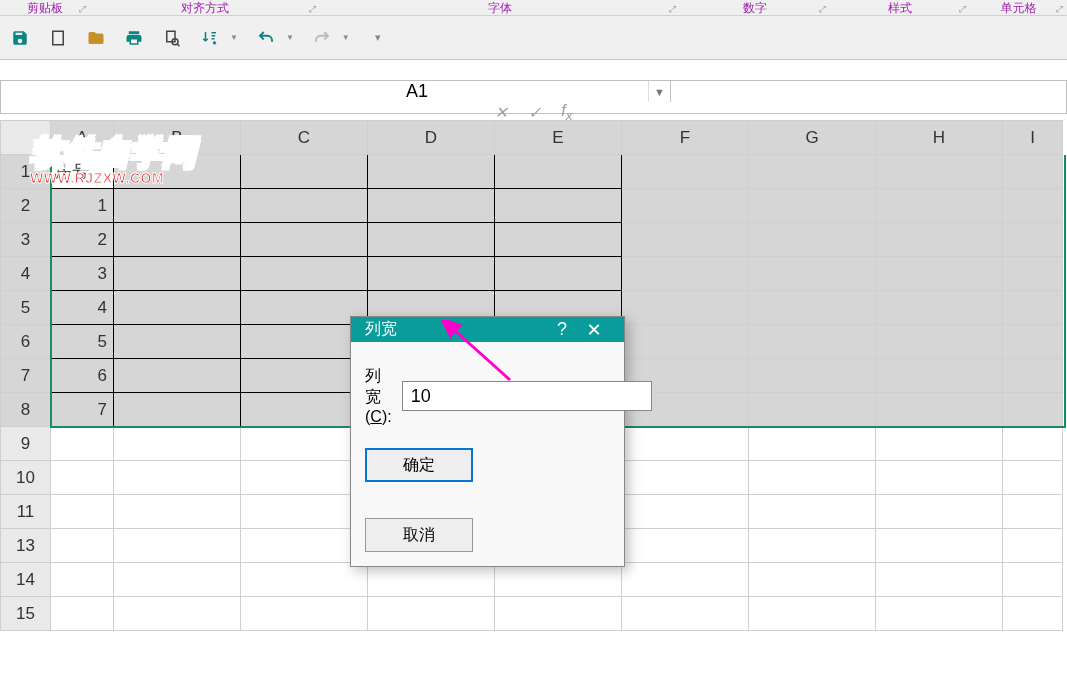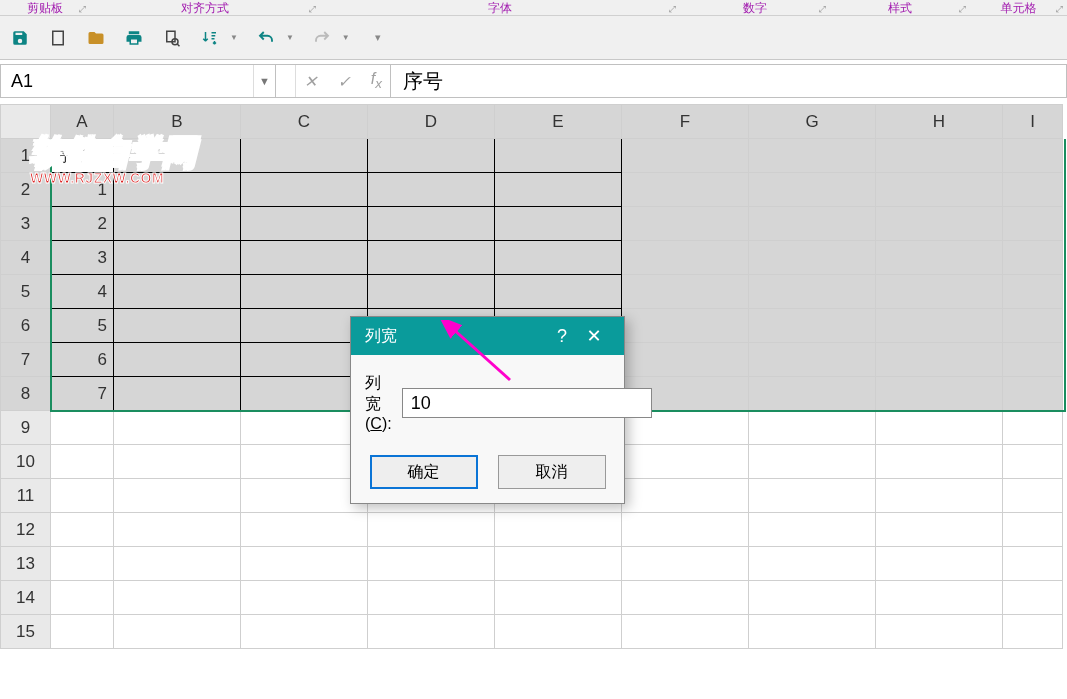--- a/index.html
+++ b/index.html
@@ -11,21 +11,21 @@
 .rl-item::after { content: "⤢"; font-size: 9px; color: #888; position: absolute; right: 4px; bottom: 0; }
 
 
 .qat { height: 44px; background: #f0f0f0; display: flex; align-items: center; padding: 0 10px; gap: 18px; border-bottom: 1px solid #c8c8c8; }
 .qat .q-icon { width: 20px; height: 20px; display: flex; align-items: center; justify-content: center; color: #444; cursor: pointer; }
 .qat .q-icon.teal { color: #0d8484; }
 .qat svg { width: 18px; height: 18px; }
 .dd-arrow { font-size: 8px; color: #888; margin-left: -8px; }
 
 
-.fbar { height: 34px; margin-top: 4px; display: flex; align-items: center; border: 1px solid #c0c0c0; }
+.fbar { height: 34px; margin-top: 20px; display: flex; align-items: center; border: 1px solid #c0c0c0; flex-direction: column; }
 .name-box { width: 275px; height: 32px; display: flex; align-items: center; border-right: 1px solid #c0c0c0; }
 .name-box-text { flex: 1; padding: 0 10px; font-size: 18px; }
 .name-box-arrow { width: 22px; text-align: center; color: #777; font-size: 11px; border-left: 1px solid #ddd; height: 100%; display: flex; align-items: center; justify-content: center; }
 .fn-btns { display: flex; align-items: center; padding: 0 8px; gap: 20px; font-size: 16px; color: #a0a0a0; }
 .fn-btns span { font-style: italic; }
 .fx { font-family: "Times New Roman", serif; }
 .formula-input { flex: 1; height: 32px; border-left: 1px solid #c0c0c0; padding: 0 12px; font-size: 20px; display: flex; align-items: center; }
 
 
 .grid-wrap { position: relative; margin-top: 6px; }
@@ -43,29 +43,29 @@
 td.bordered { border: 1px solid #000 !important; }
 .sel-outline { position: absolute; border: 2px solid #1a8d5f; pointer-events: none; }
 
 
 .watermark { position: absolute; top: 130px; left: 30px; pointer-events: none; z-index: 5; }
 .wm-main { font-size: 34px; font-weight: 900; font-style: italic; color: #1550d6; -webkit-text-stroke: 2px #fff; text-shadow: 2px 2px 0 #fff, -2px -2px 0 #fff, 2px -2px 0 #fff, -2px 2px 0 #fff; letter-spacing: -1px; }
 .wm-url { font-size: 14px; font-weight: 700; color: #d22; -webkit-text-stroke: 1px #fff; margin-top: -6px; letter-spacing: 0.5px; }
 
 
 .dialog { position: absolute; left: 350px; top: 316px; width: 275px; background: #f8f8f8; border: 1px solid #888; box-shadow: 4px 4px 12px rgba(0,0,0,0.25); z-index: 20; }
-.dlg-title { background: #0a9b9b; color: #fff; height: 38px; display: flex; align-items: center; padding: 0 14px; font-size: 16px; }
+.dlg-title { background: #0a9b9b; color: #fff; height: 25px; display: flex; align-items: center; padding: 0 14px; font-size: 16px; }
 .dlg-title .t { flex: 1; }
 .dlg-title .help, .dlg-title .close { width: 32px; text-align: center; cursor: pointer; font-size: 18px; }
-.dlg-body { padding: 18px 14px 14px; }
+.dlg-body { padding: 24px 14px 14px; }
 .dlg-row { display: flex; align-items: center; gap: 10px; margin-bottom: 22px; }
 .dlg-row label { font-size: 16px; }
 .dlg-row label u { text-decoration: underline; }
 .dlg-row input { flex: 1; height: 30px; border: 1px solid #888; padding: 0 8px; font-size: 18px; }
-.dlg-btns { display: flex; gap: 20px; justify-content: center; }
+.dlg-btns { display: flex; gap: 36px; justify-content: center; flex-direction: column; }
 .dlg-btns button { width: 108px; height: 34px; font-size: 16px; background: #eee; border: 1px solid #999; cursor: pointer; }
 .dlg-btns button.primary { border: 2px solid #0a74d6; }
 
 
 .arrow { position: absolute; left: 440px; top: 320px; z-index: 25; pointer-events: none; }
 </style>
 </head>
 <body>
 
 <div class="ribbon-labels">
@@ -277,32 +277,20 @@
           <td></td>
           <td></td>
           <td></td>
           <td></td>
           <td></td>
           <td></td>
           <td></td>
         </tr>
     <tr>
           <th class="row-hdr">11</th>
-          <td></td>
-          <td></td>
-          <td></td>
-          <td></td>
-          <td></td>
-          <td></td>
-          <td></td>
-          <td></td>
-          <td></td>
-        </tr>
-    <tr>
-          <th class="row-hdr">12</th>
           <td></td>
           <td></td>
           <td></td>
           <td></td>
           <td></td>
           <td></td>
           <td></td>
           <td></td>
           <td></td>
         </tr>

